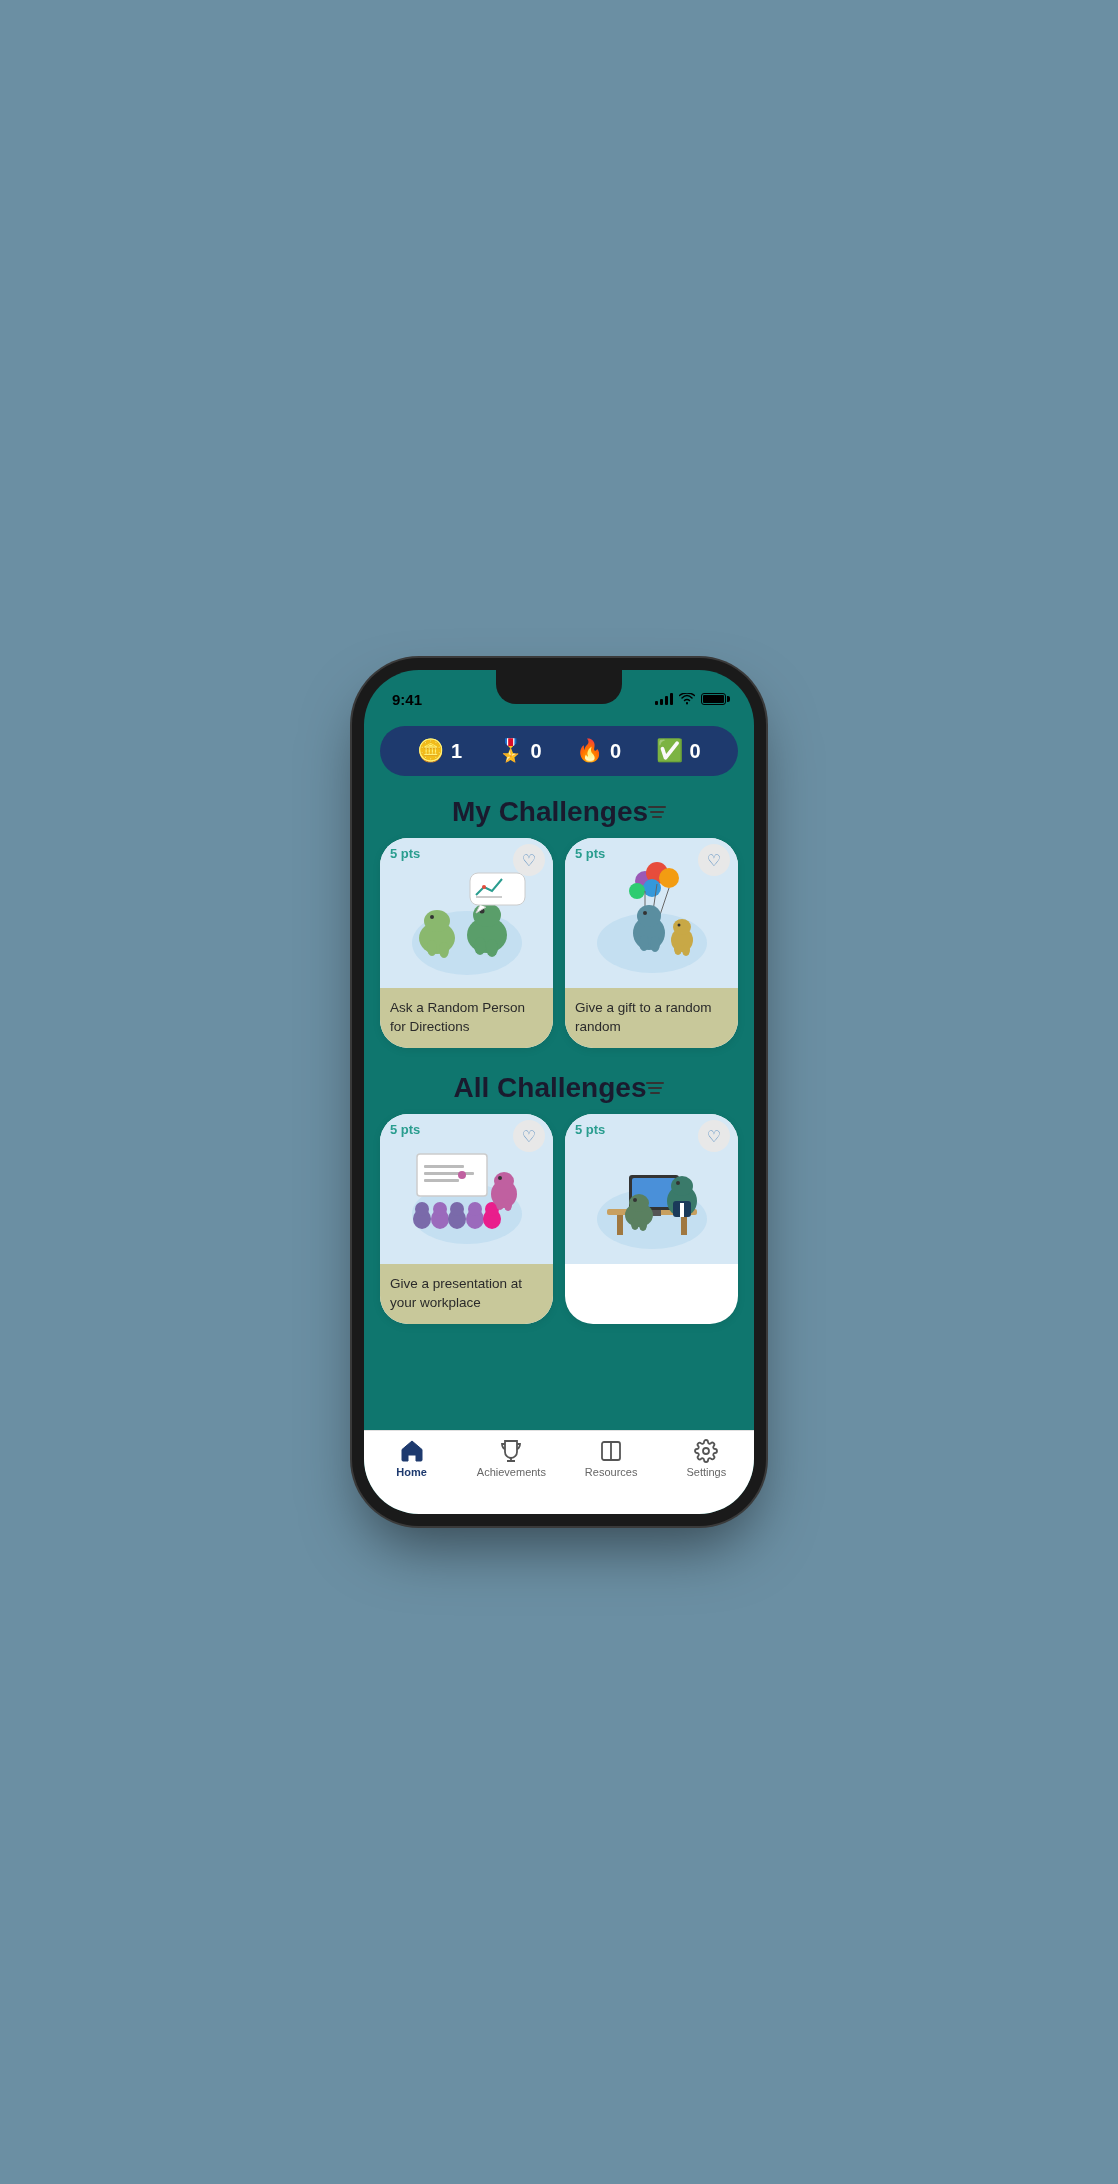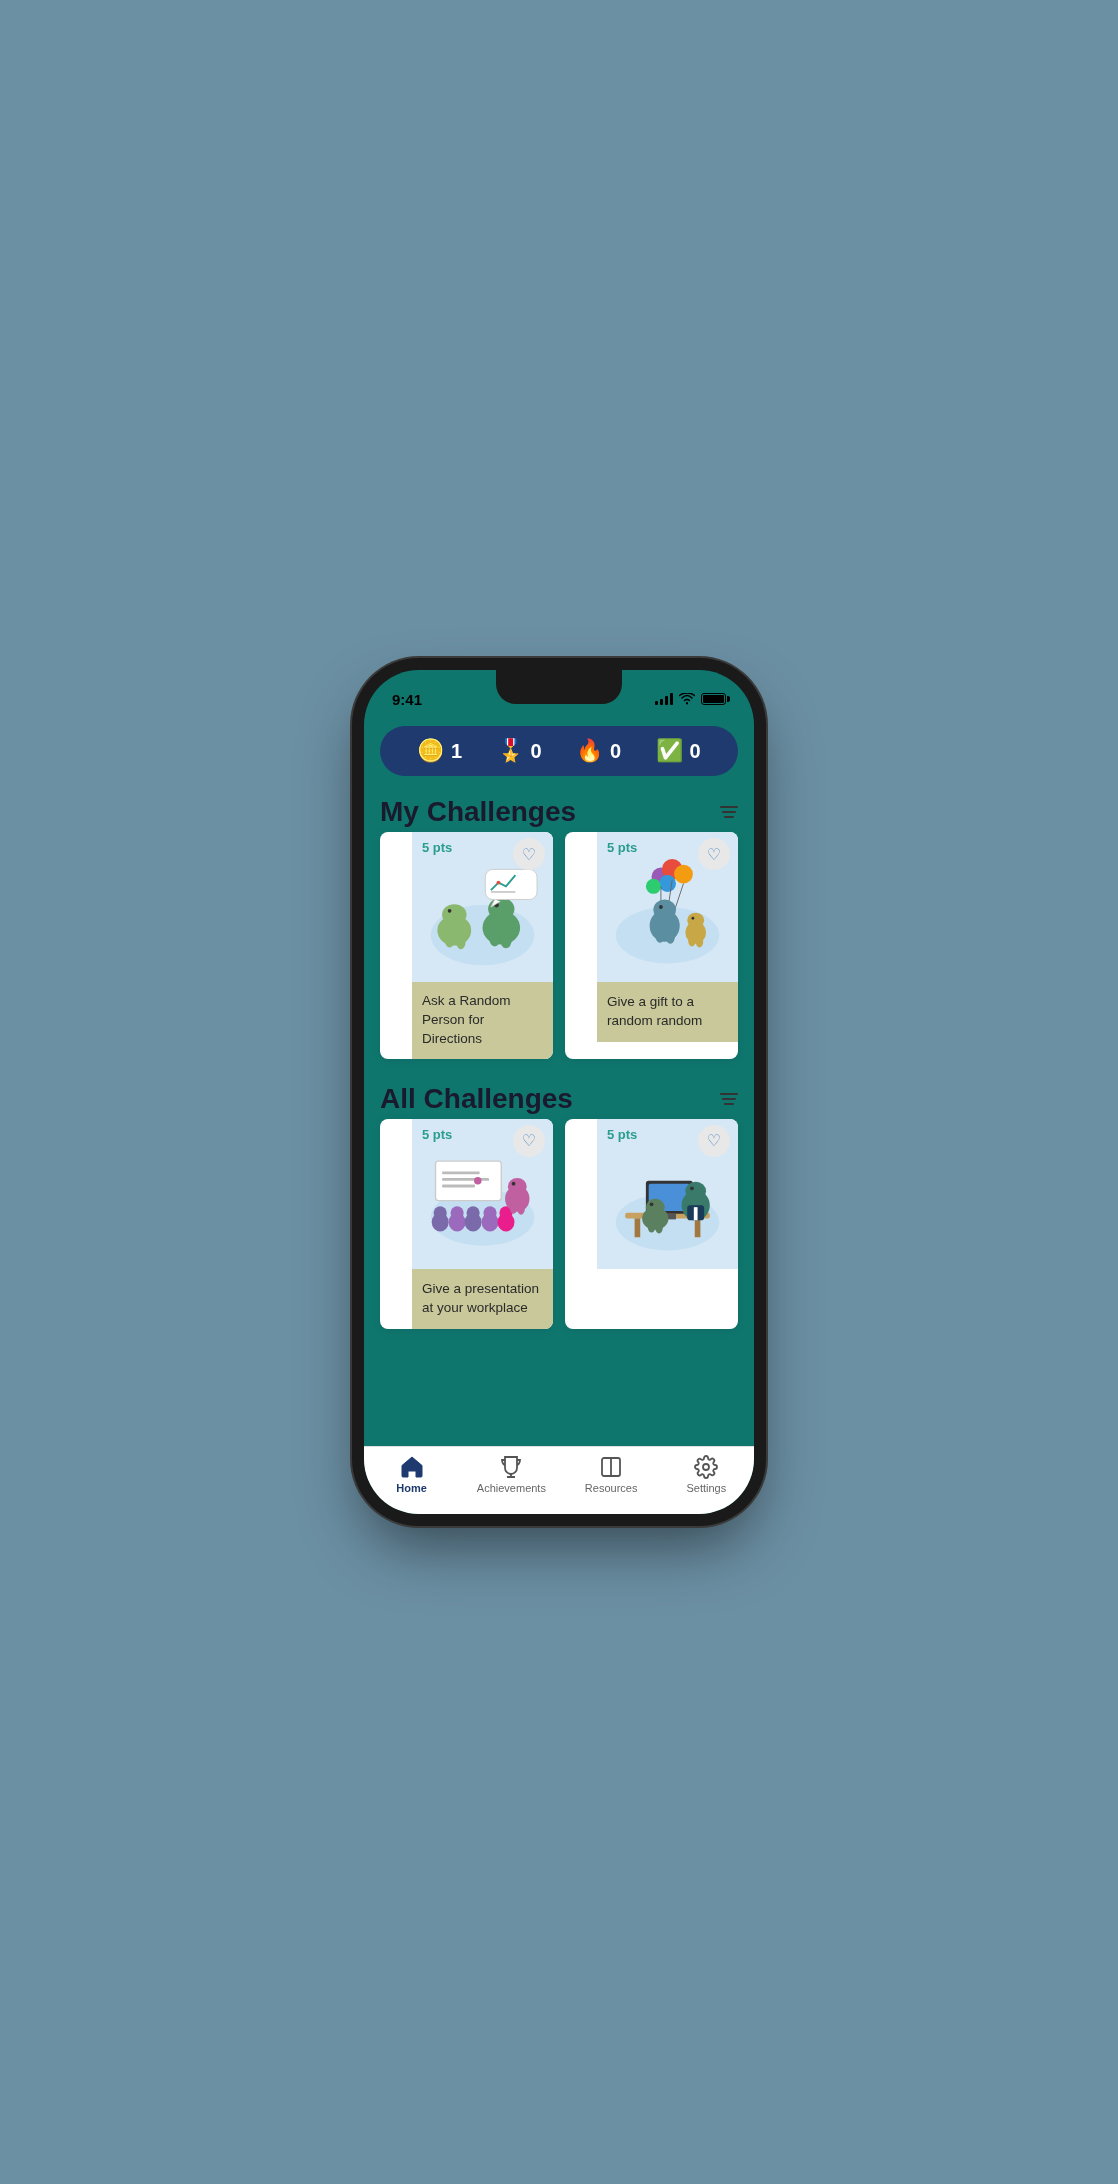--- a/index.html
+++ b/index.html
@@ -119,23 +119,23 @@
       color: white;
       font-size: 20px;
       font-weight: 700;
     }
     .stat-icon {
       font-size: 22px;
     }
     
     .section-header {
       display: flex;
-      justify-content: space-between;
-      align-items: center;
-      padding: 8px 16px 4px;
+      justify-content: center;
+      align-items: center;
+      padding: 8px 16px 10px;
     }
     .section-title {
       font-size: 28px;
       font-weight: 800;
       color: #1a1a2e;
     }
     .filter-icon {
       display: flex;
       flex-direction: column;
       gap: 3px;
@@ -152,24 +152,23 @@
     .filter-icon span:nth-child(3) { width: 10px; margin-left: 4px; }
     
     .cards-grid {
       display: grid;
       grid-template-columns: 1fr 1fr;
       gap: 12px;
       padding: 0 16px 16px;
     }
     .challenge-card {
       background: white;
-      border-radius: 8px;
+      border-radius: 28px;
       overflow: hidden;
       box-shadow: 0 2px 8px rgba(0,0,0,0.08);
-      padding-left: 32px;
     }
     .card-image-area {
       position: relative;
       height: 150px;
       background: #d6e8f5;
       display: flex;
       align-items: center;
       justify-content: center;
       overflow: hidden;
     }
@@ -207,21 +206,21 @@
       align-items: center;
       justify-content: center;
       line-height: 1.4;
     }
     
     .bottom-nav {
       background: white;
       border-top: 1px solid #e0e0e0;
       display: flex;
       justify-content: space-around;
-      padding: 8px 0 20px;
+      padding: 8px 0 36px;
       flex-shrink: 0;
     }
     .nav-item {
       display: flex;
       flex-direction: column;
       align-items: center;
       gap: 3px;
       cursor: pointer;
       min-width: 60px;
     }

